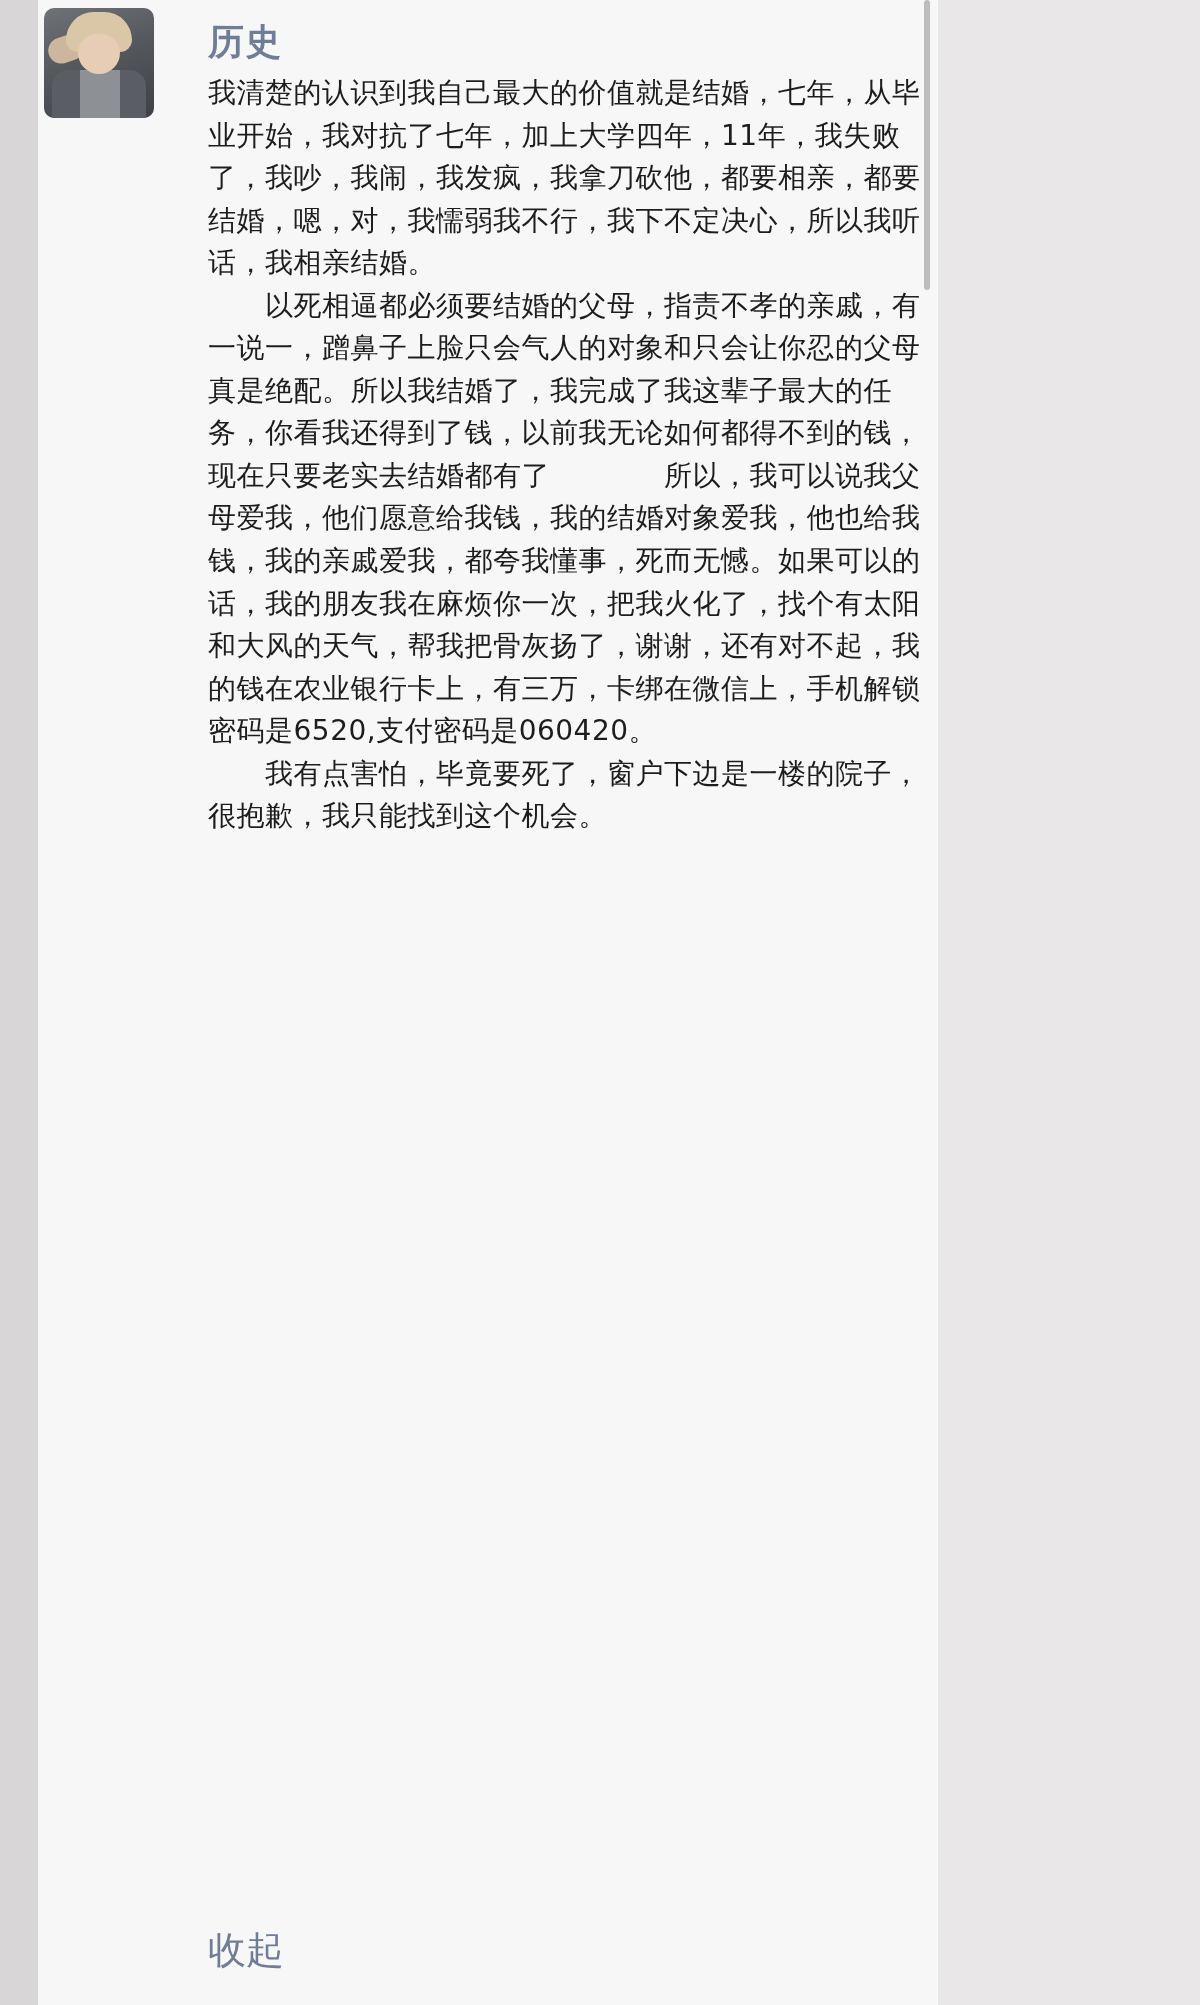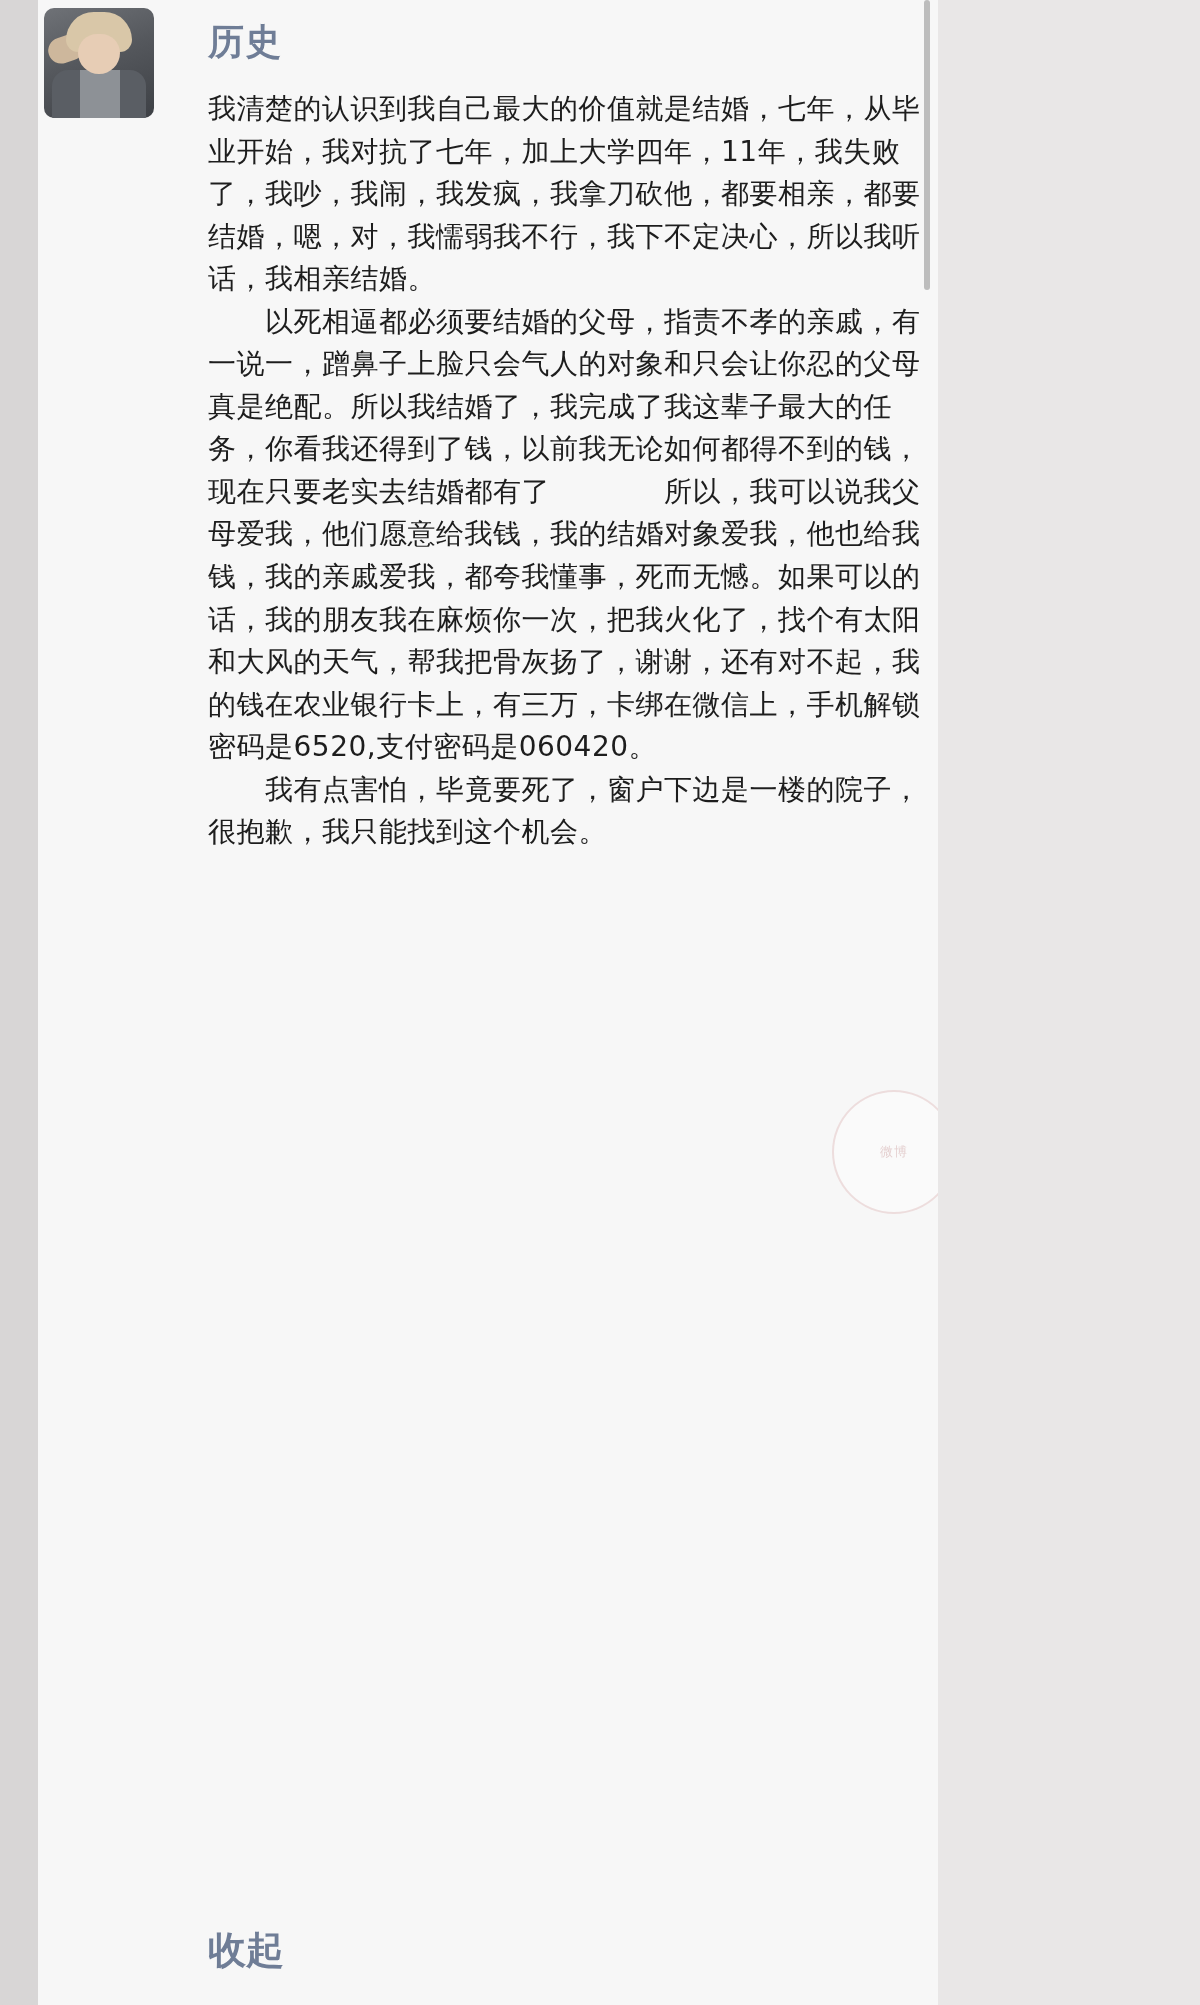--- a/index.html
+++ b/index.html
@@ -110,38 +110,38 @@
     position: absolute;
     left: 170px;
     top: 18px;
     width: 720px;
   }
   .username {
     color: #6f7d96;
     font-size: 36px;
     font-weight: 700;
     letter-spacing: 1px;
-    margin-bottom: 21px;
+    margin-bottom: 5px;
     font-family: "DejaVu Sans", sans-serif;
   }
   .post-body {
     color: #1d1d1d;
     font-size: 28px;
     line-height: 1.52;
     letter-spacing: 0.5px;
     white-space: pre-wrap;
     font-family: "DejaVu Sans", sans-serif;
   }
   .collapse {
     position: absolute;
     left: 170px;
     top: 1925px;
     color: #6f7d96;
     font-size: 38px;
-    font-weight: 700;
+    font-weight: 400;
     font-family: "DejaVu Sans", sans-serif;
     cursor: pointer;
   }
   
   .scrollbar-track {
     position: absolute;
     right: 4px;
     top: 0;
     width: 6px;
     height: 2005px;
@@ -176,19 +176,18 @@
 
     <div class="content">
       <div class="username">历史</div>
       <div class="post-body">我清楚的认识到我自己最大的价值就是结婚，七年，从毕业开始，我对抗了七年，加上大学四年，11年，我失败了，我吵，我闹，我发疯，我拿刀砍他，都要相亲，都要结婚，嗯，对，我懦弱我不行，我下不定决心，所以我听话，我相亲结婚。
 　　以死相逼都必须要结婚的父母，指责不孝的亲戚，有一说一，蹭鼻子上脸只会气人的对象和只会让你忍的父母真是绝配。所以我结婚了，我完成了我这辈子最大的任务，你看我还得到了钱，以前我无论如何都得不到的钱，现在只要老实去结婚都有了　　　　所以，我可以说我父母爱我，他们愿意给我钱，我的结婚对象爱我，他也给我钱，我的亲戚爱我，都夸我懂事，死而无憾。如果可以的话，我的朋友我在麻烦你一次，把我火化了，找个有太阳和大风的天气，帮我把骨灰扬了，谢谢，还有对不起，我的钱在农业银行卡上，有三万，卡绑在微信上，手机解锁密码是6520,支付密码是060420。
 　　我有点害怕，毕竟要死了，窗户下边是一楼的院子，很抱歉，我只能找到这个机会。</div>
     </div>
 
     <div class="collapse">收起</div>
 
-    <div class="watermark">微博</div>
 
     <div class="scrollbar-track">
       <div class="scrollbar-thumb"></div>
     </div>
   </div>
 </div>
 
 </body></html>

